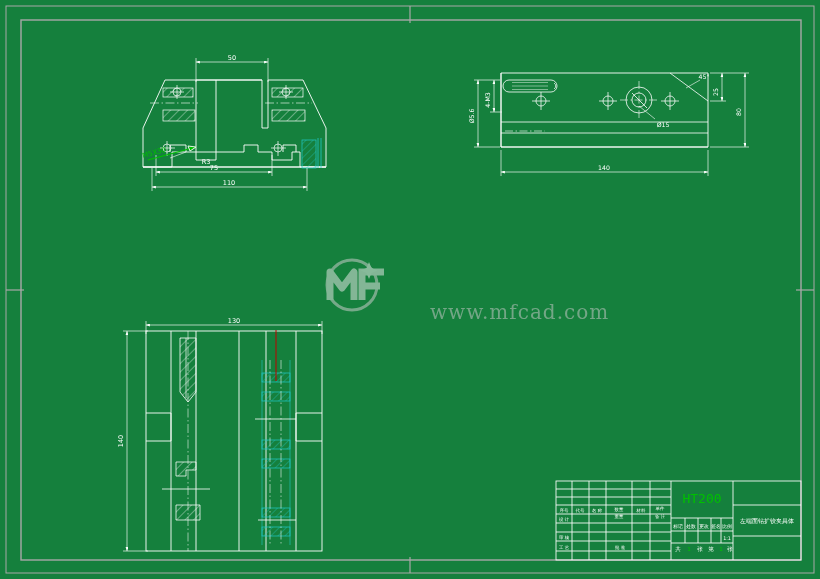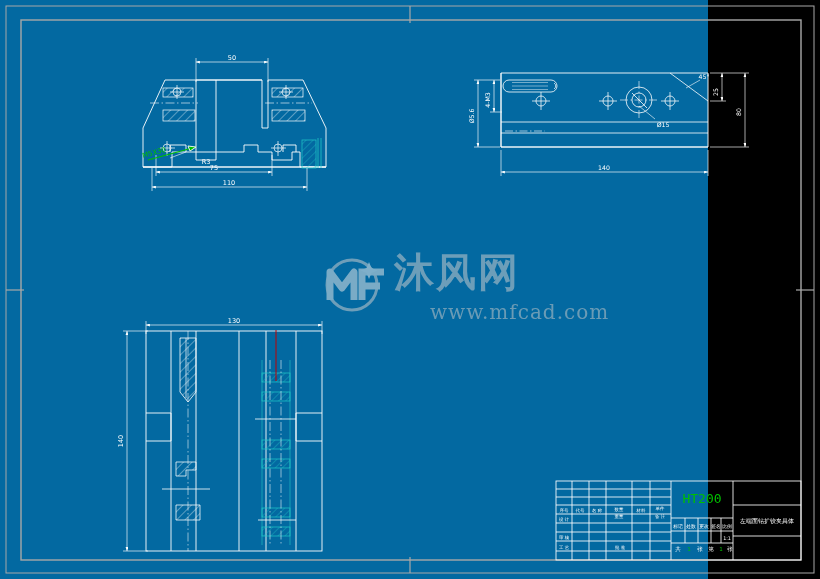--- a/index.html
+++ b/index.html
@@ -1,18 +1,18 @@
 <!DOCTYPE html>
 <html><head>
 <meta charset="utf-8">
 <style>
   html,body{margin:0;padding:0;background:#000;}
   body{width:820px;height:579px;overflow:hidden;
        font-family:"DejaVu Sans","Liberation Sans",sans-serif;}
-  #stage{position:relative;width:708px;height:579px;background:#0369a1;}
+  #stage{position:relative;width:820px;height:579px;background:#15803d;}
   svg#cad{position:absolute;left:0;top:0;width:820px;height:579px;display:block;}
 
   
   #wm{position:absolute;left:322px;top:248px;width:210px;height:85px;
       opacity:.52;pointer-events:none;}
   #wm .mf{position:absolute;left:0;top:8px;width:68px;height:58px;}
   #wm .cn{position:absolute;left:72px;top:4px;font-size:40px;line-height:40px;
           color:#cfcfcf;font-weight:bold;letter-spacing:2px;
           font-family:"DejaVu Sans",sans-serif;}
   #wm .url{position:absolute;left:76px;top:52px;font-size:20px;color:#c9c9c9;
@@ -354,17 +354,16 @@
     </g>
   </svg>
 
   <div id="wm">
     <svg class="mf" viewBox="0 0 68 58">
       <circle cx="30" cy="29" r="25" fill="none" stroke="#d0d0d0" stroke-width="3"></circle>
       <path d="M8,44 L8,16 L20,32 L32,16 L32,44" fill="none" stroke="#e8e8e8" stroke-width="7" stroke-linejoin="round"></path>
       <path d="M40,44 L40,16 L62,16 M40,30 L58,30" fill="none" stroke="#e8e8e8" stroke-width="7"></path>
       <path d="M47,6 l2.5,6 l6,2.5 l-6,2.5 l-2.5,6 l-2.5,-6 l-6,-2.5 l6,-2.5 z" fill="#f0f0f0"></path>
     </svg>
-    <div class="cn">沐风网</div>
     <div class="url">www.mfcad.com</div>
   </div>
 
 </div>
 
 </body></html>

